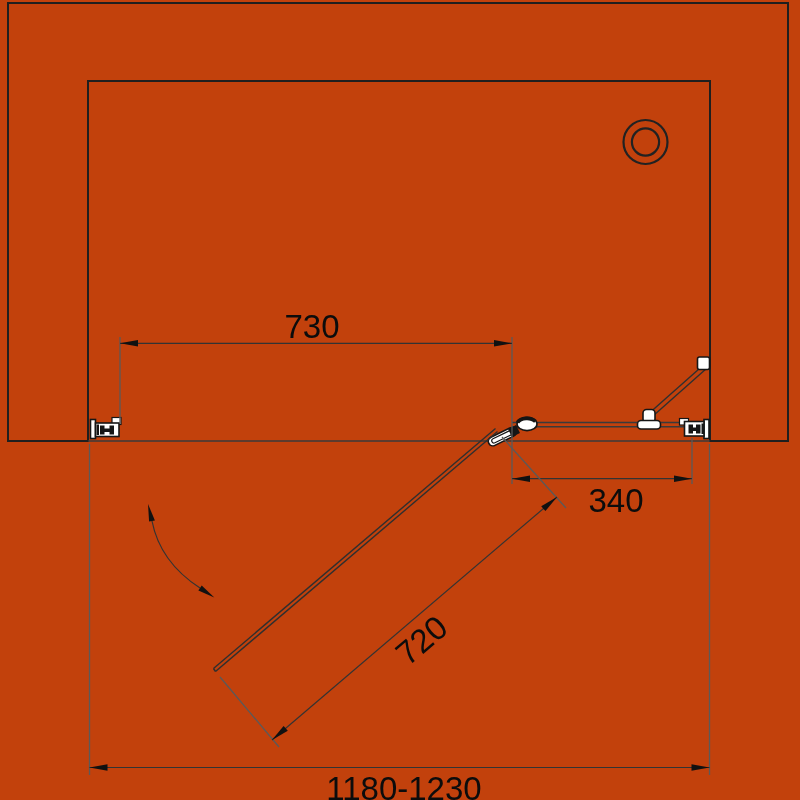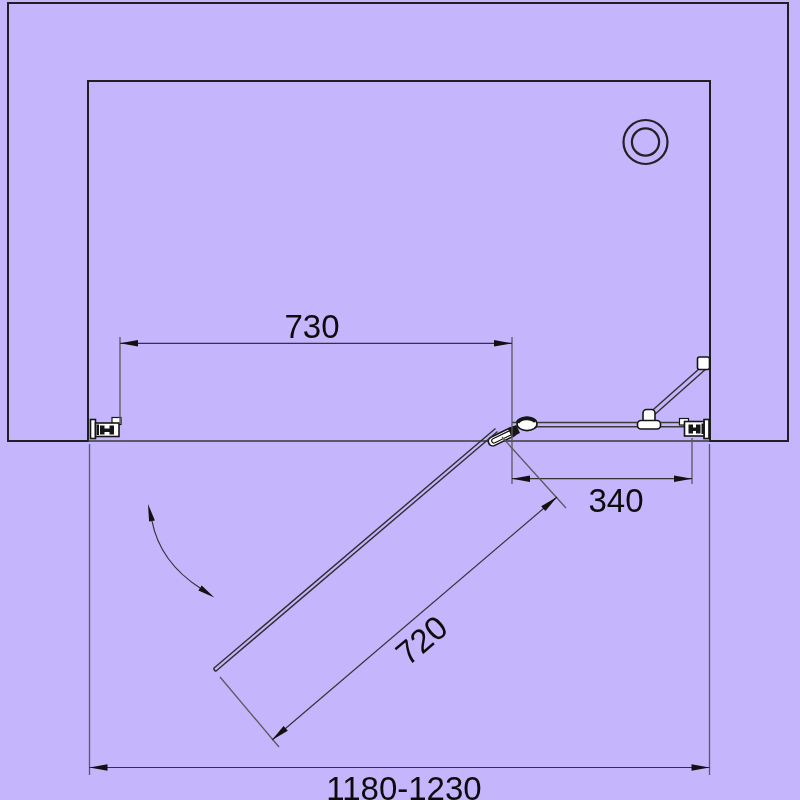--- a/index.html
+++ b/index.html
@@ -1,16 +1,16 @@
 <!DOCTYPE html>
 <html><head>
 <meta charset="utf-8">
 <style>
   html,body{margin:0;padding:0;background:#ffffff;}
-  .canvas{position:relative;width:800px;height:800px;background:#c4b5fd;overflow:hidden;
+  .canvas{position:relative;width:800px;height:800px;background:#c2410c;overflow:hidden;
           font-family:"Liberation Sans",sans-serif;}
   svg{position:absolute;left:0;top:0;}
   .ln-main{stroke:#1f1f1f;stroke-width:2;fill:none;stroke-linecap:square;}
   .ln-med{stroke:#3a3a3a;stroke-width:1.5;fill:none;}
   .ln-door{stroke:#2f2f2f;stroke-width:1.4;fill:none;}
   .ln-thin{stroke:#333333;stroke-width:1.2;fill:none;}
   .ln-ext{stroke:#5a5a5a;stroke-width:1.3;fill:none;}
   .part{fill:#ffffff;stroke:#161616;stroke-width:1.6;}
   .part-thin{fill:#ffffff;stroke:#161616;stroke-width:1.2;}
   .fill-dark{fill:#161616;stroke:none;}

